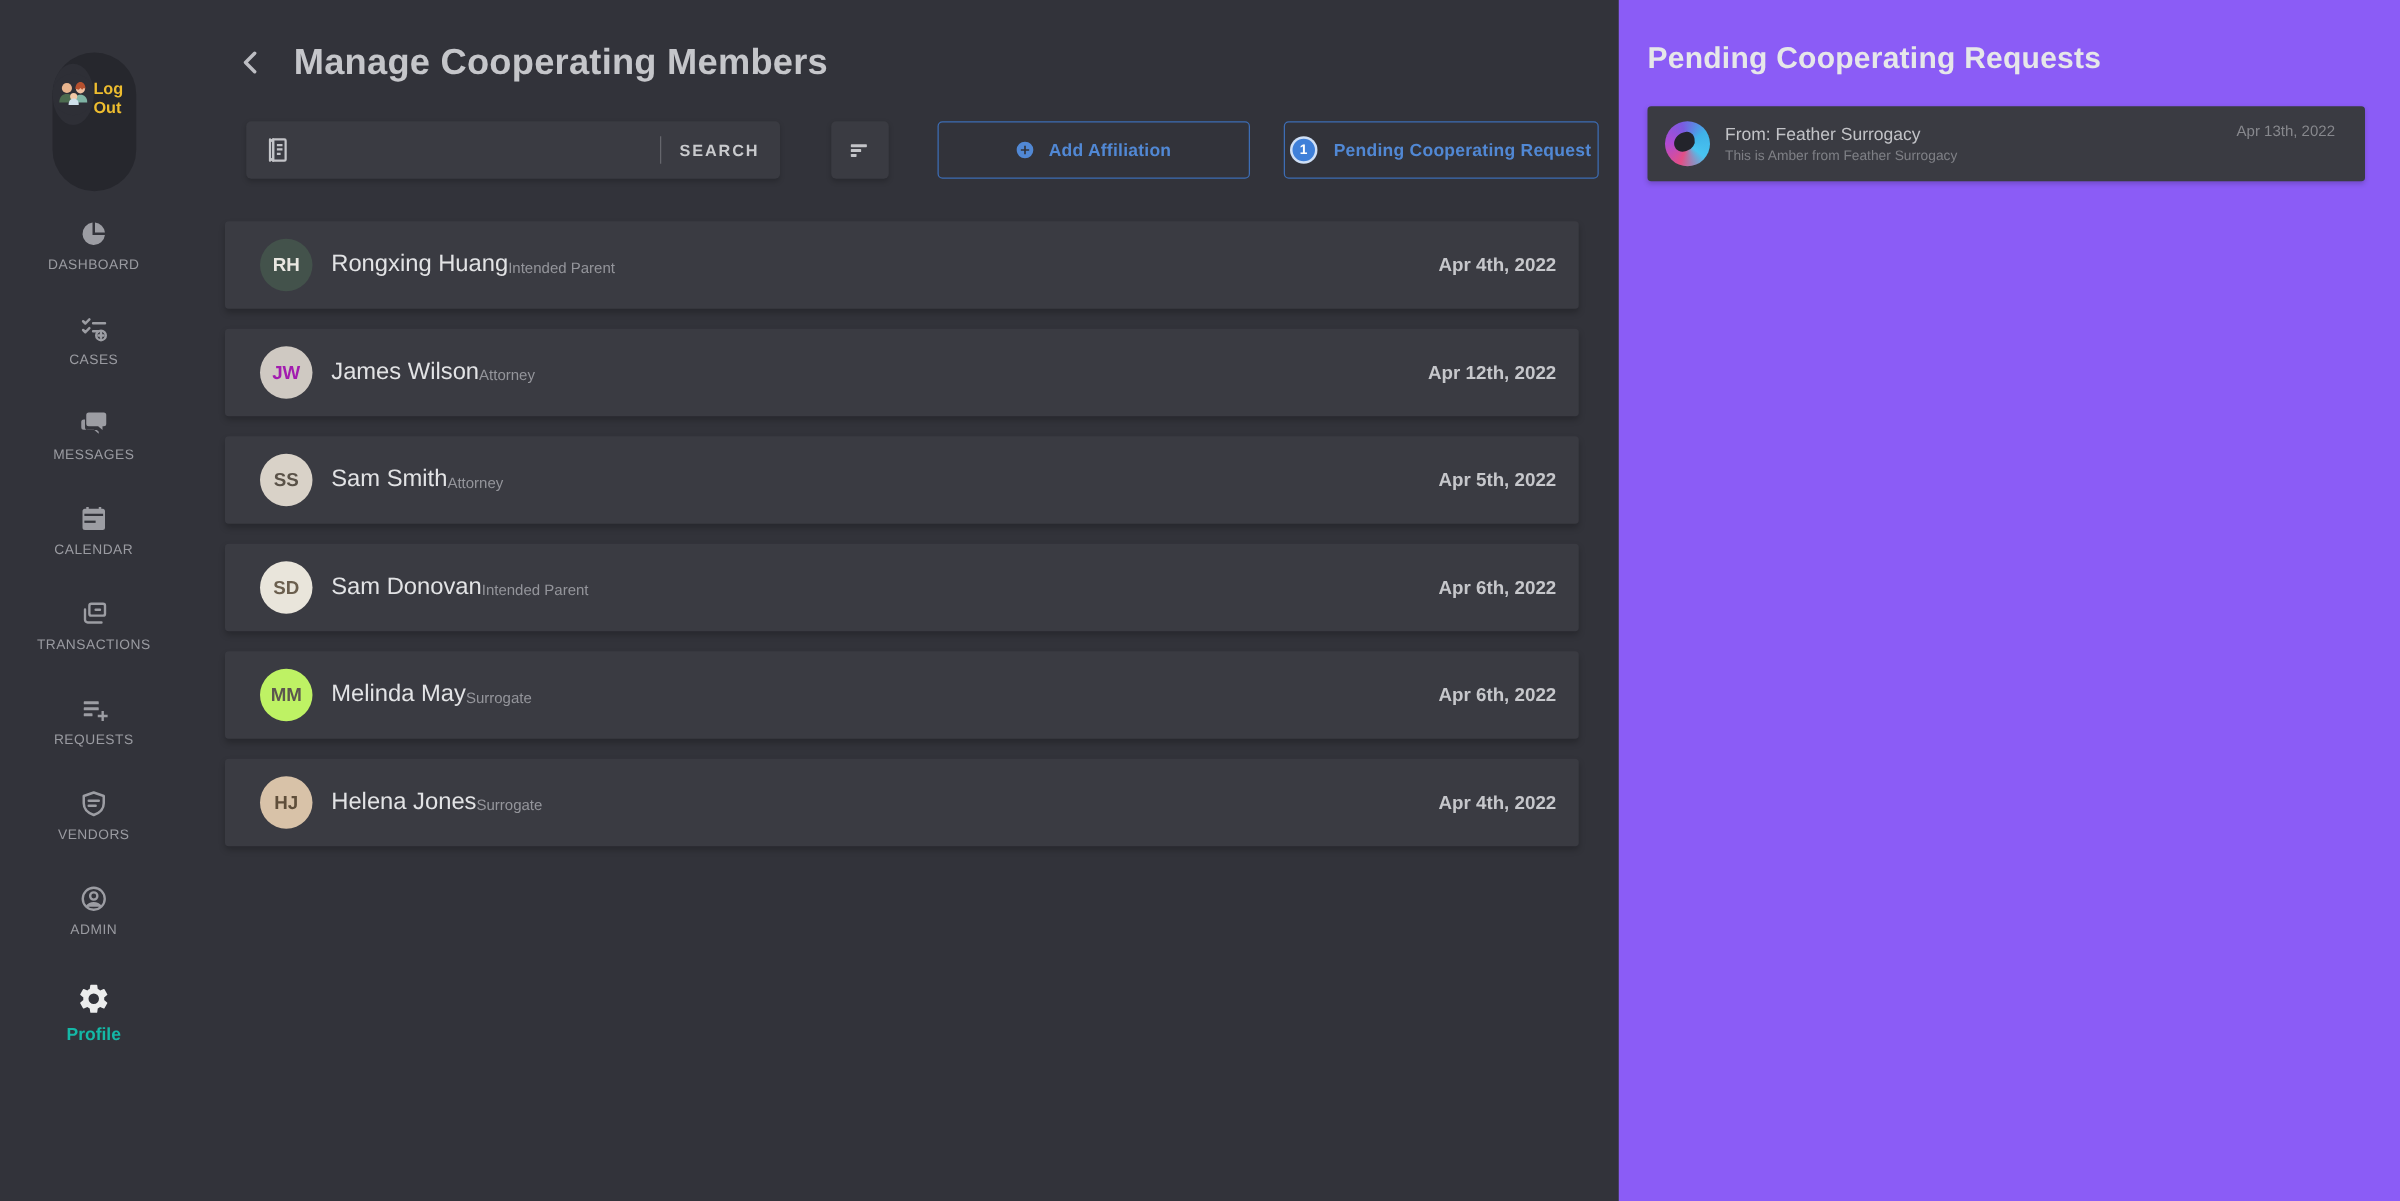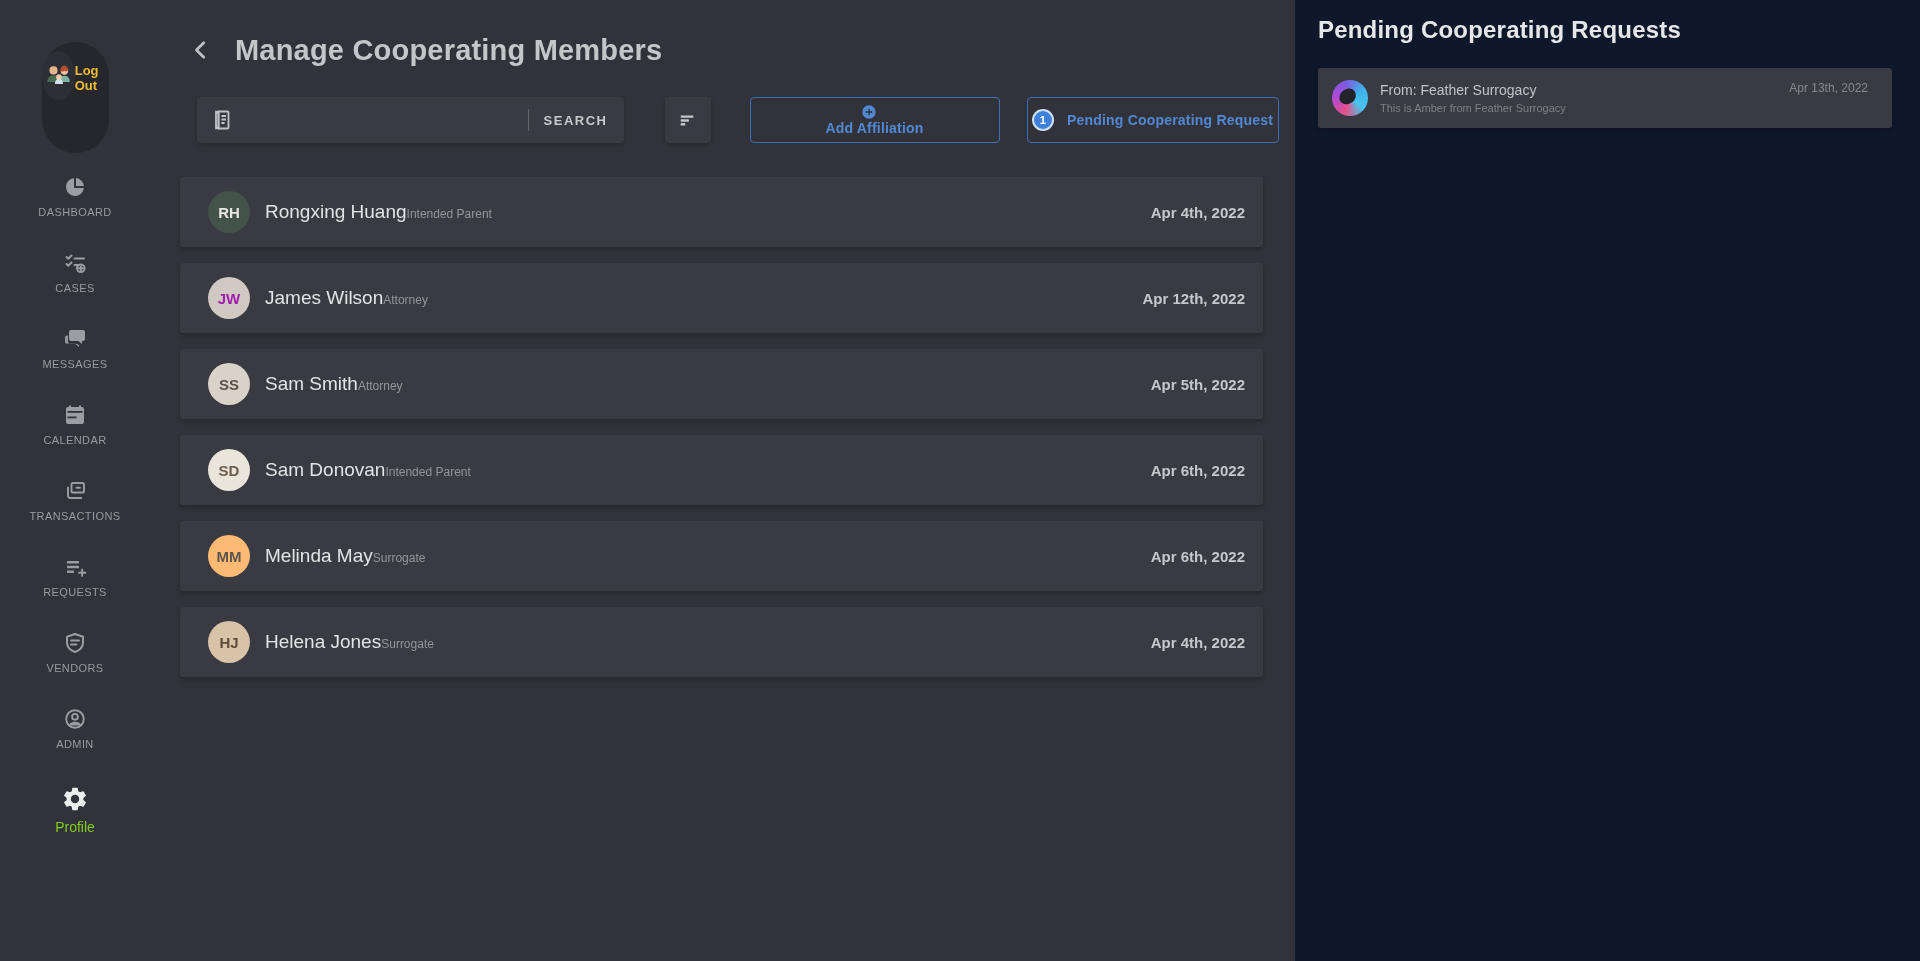--- a/index.html
+++ b/index.html
@@ -33,21 +33,21 @@
     display:flex; flex-direction:column; align-items:center;
     margin-bottom:33px; cursor:pointer; width:150px;
   }
   .nav-icon { width:24px; height:24px; color:#9c9da3; display:flex; align-items:center; justify-content:center; }
   .nav-icon svg { width:24px; height:24px; }
   .nav-label {
     margin-top:7px; font-size:11px; color:#9a9ba1; letter-spacing:0.4px;
   }
   .profile-item { margin-top:2px; }
   .profile-item .nav-icon, .profile-item .nav-icon svg { width:28px; height:28px; color:#eceded; }
-  .profile-label { margin-top:6px; font-size:14px; font-weight:normal; color:#84cc16; }
+  .profile-label { margin-top:6px; font-size:14px; font-weight:bold; color:#14b8a6; }
 
   
   .main {
     position:absolute; left:150px; top:0; width:1145px; height:722px;
     padding:30px 0 0 30px;
   }
   .page-header { display:flex; align-items:center; height:40px; }
   .back-btn {
     width:30px; height:30px; display:flex; align-items:center; justify-content:center;
     color:#bdbec3; cursor:pointer; margin-left:6px;
@@ -78,21 +78,21 @@
     margin-left:41px; width:46px; height:46px; background:#3a3b42; border-radius:4px;
     display:flex; align-items:center; justify-content:center; cursor:pointer;
     color:#c3c4c8; box-shadow:0 2px 4px rgba(0,0,0,0.18);
   }
   .sort-btn svg { width:22px; height:22px; }
   .outline-btn {
     height:46px; border:1px solid #3d6db4; border-radius:4px; background:transparent;
     display:flex; align-items:center; justify-content:center; cursor:pointer;
     color:#5188d4; font-size:14px; font-weight:bold; letter-spacing:0.2px;
   }
-  .add-btn { margin-left:39px; width:250px;flex-direction:column; }
+  .add-btn { margin-left:39px; width:250px; }
   .add-btn .plus-icon { width:16px; height:16px; margin-right:11px; display:flex; }
   .add-btn .plus-icon svg { width:16px; height:16px; }
   .pending-btn { margin-left:27px; width:252px; }
   .count-badge {
     width:22px; height:22px; border-radius:50%; background:#3f80d9;
     border:2px solid rgba(255,255,255,0.75);
     color:#fff; font-size:11px; font-weight:bold;
     display:flex; align-items:center; justify-content:center; margin-right:13px;
   }
 
@@ -109,21 +109,21 @@
     font-size:15px; font-weight:bold;
   }
   .member-info { margin-left:15px; display:flex; flex-direction:row; }
   .member-name { font-size:19px; color:#e2e3e5; font-weight:500; }
   .member-role { margin-top:6px; font-size:12px; color:#94959b; }
   .member-date { margin-left:auto; font-size:15px; font-weight:bold; color:#c6c7cb; }
 
   
   .requests-panel {
     position:absolute; right:0; top:0; width:625px; height:961px;
-    background:#0f172a; padding:16px 28px 0 23px;
+    background:#8b5cf6; padding:33px 28px 0 23px;
   }
   .panel-title { font-size:24px; font-weight:bold; color:#e6e7e9; letter-spacing:0.2px; }
   .request-card {
     margin-top:24px; width:574px; height:60px; background:#3a3b42; border-radius:3px;
     display:flex; align-items:center; padding:0 24px 0 14px; cursor:pointer;
     box-shadow:0 2px 4px rgba(0,0,0,0.18);
   }
   .request-logo {
     width:36px; height:36px; border-radius:50%; flex:none; position:relative;
     background:conic-gradient(from 200deg, #e44f86, #b04ad4, #7b5ae0, #3fb2e8, #49c4f0, #e44f86);
@@ -337,21 +337,21 @@
   <div class="member-row">
     <div class="member-avatar" style="background: rgb(233, 229, 219); color: rgb(107, 95, 78);">SD</div>
     <div class="member-info">
       <span class="member-name">Sam Donovan</span>
       <span class="member-role">Intended Parent</span>
     </div>
     <span class="member-date">Apr 6th, 2022</span>
   </div>
 
   <div class="member-row">
-    <div class="member-avatar" style="background: #fdba74; color: rgb(92, 86, 79);">MM</div>
+    <div class="member-avatar" style="background: #bef264; color: rgb(92, 86, 79);">MM</div>
     <div class="member-info">
       <span class="member-name">Melinda May</span>
       <span class="member-role">Surrogate</span>
     </div>
     <span class="member-date">Apr 6th, 2022</span>
   </div>
 
   <div class="member-row">
     <div class="member-avatar" style="background: rgb(216, 194, 168); color: rgb(95, 78, 58);">HJ</div>
     <div class="member-info">

